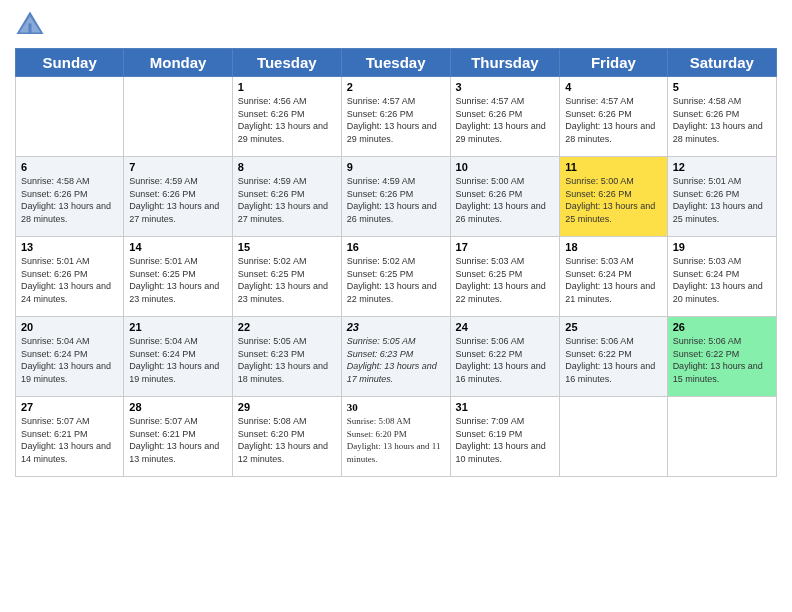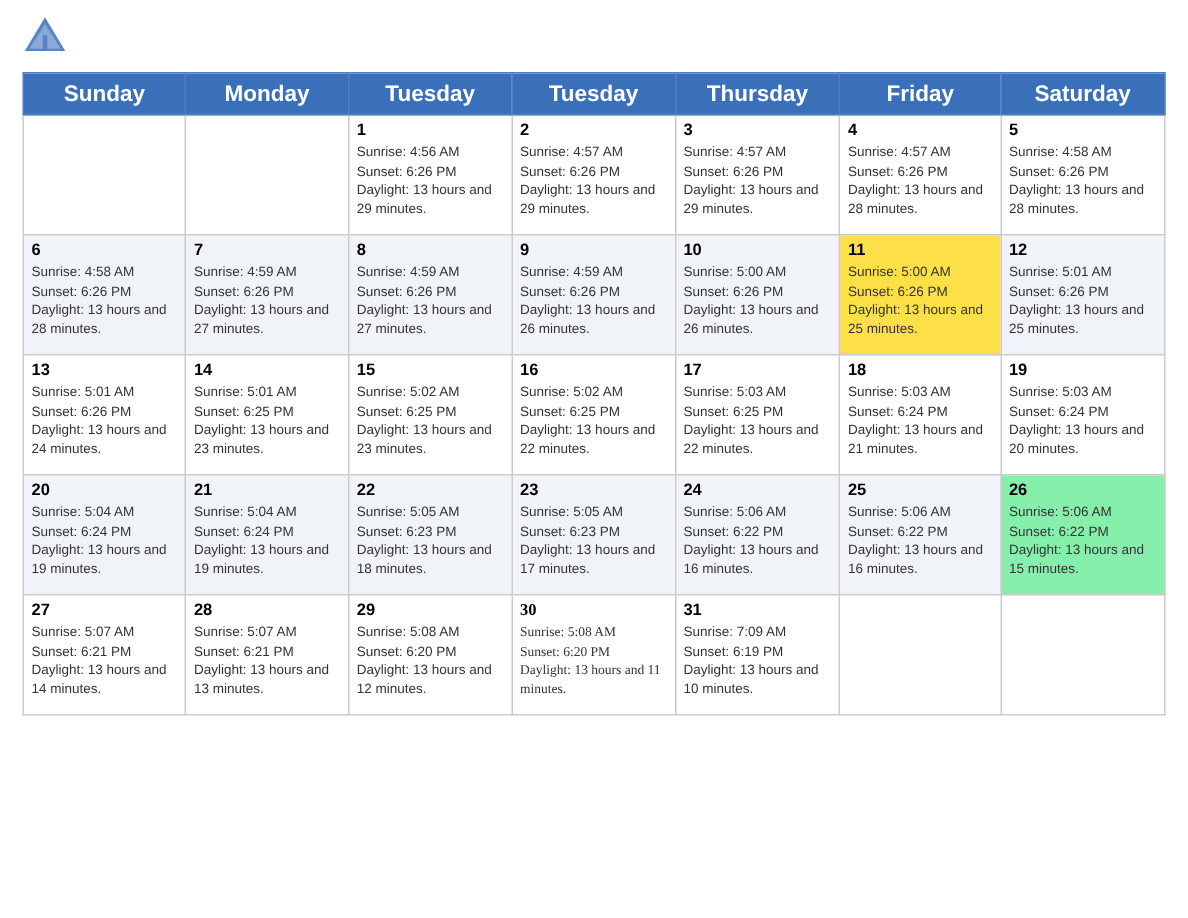--- a/index.html
+++ b/index.html
@@ -260,21 +260,21 @@
             <div class="day-info" style="white-space: pre-line;">Sunrise: 5:04 AM
 Sunset: 6:24 PM
 Daylight: 13 hours and 19 minutes.</div>
           </td>
           <td style="background: rgb(240, 244, 248);">
             <span class="day-number">22</span>
             <div class="day-info" style="white-space: pre-line;">Sunrise: 5:05 AM
 Sunset: 6:23 PM
 Daylight: 13 hours and 18 minutes.</div>
           </td>
-          <td style="background: rgb(240, 244, 248);">
+          <td style="background: rgb(240, 244, 248); font-style: italic;">
             <span class="day-number">23</span>
             <div class="day-info" style="white-space: pre-line;">Sunrise: 5:05 AM
 Sunset: 6:23 PM
 Daylight: 13 hours and 17 minutes.</div>
           </td>
           <td style="background: rgb(240, 244, 248);">
             <span class="day-number">24</span>
             <div class="day-info" style="white-space: pre-line;">Sunrise: 5:06 AM
 Sunset: 6:22 PM
 Daylight: 13 hours and 16 minutes.</div>

